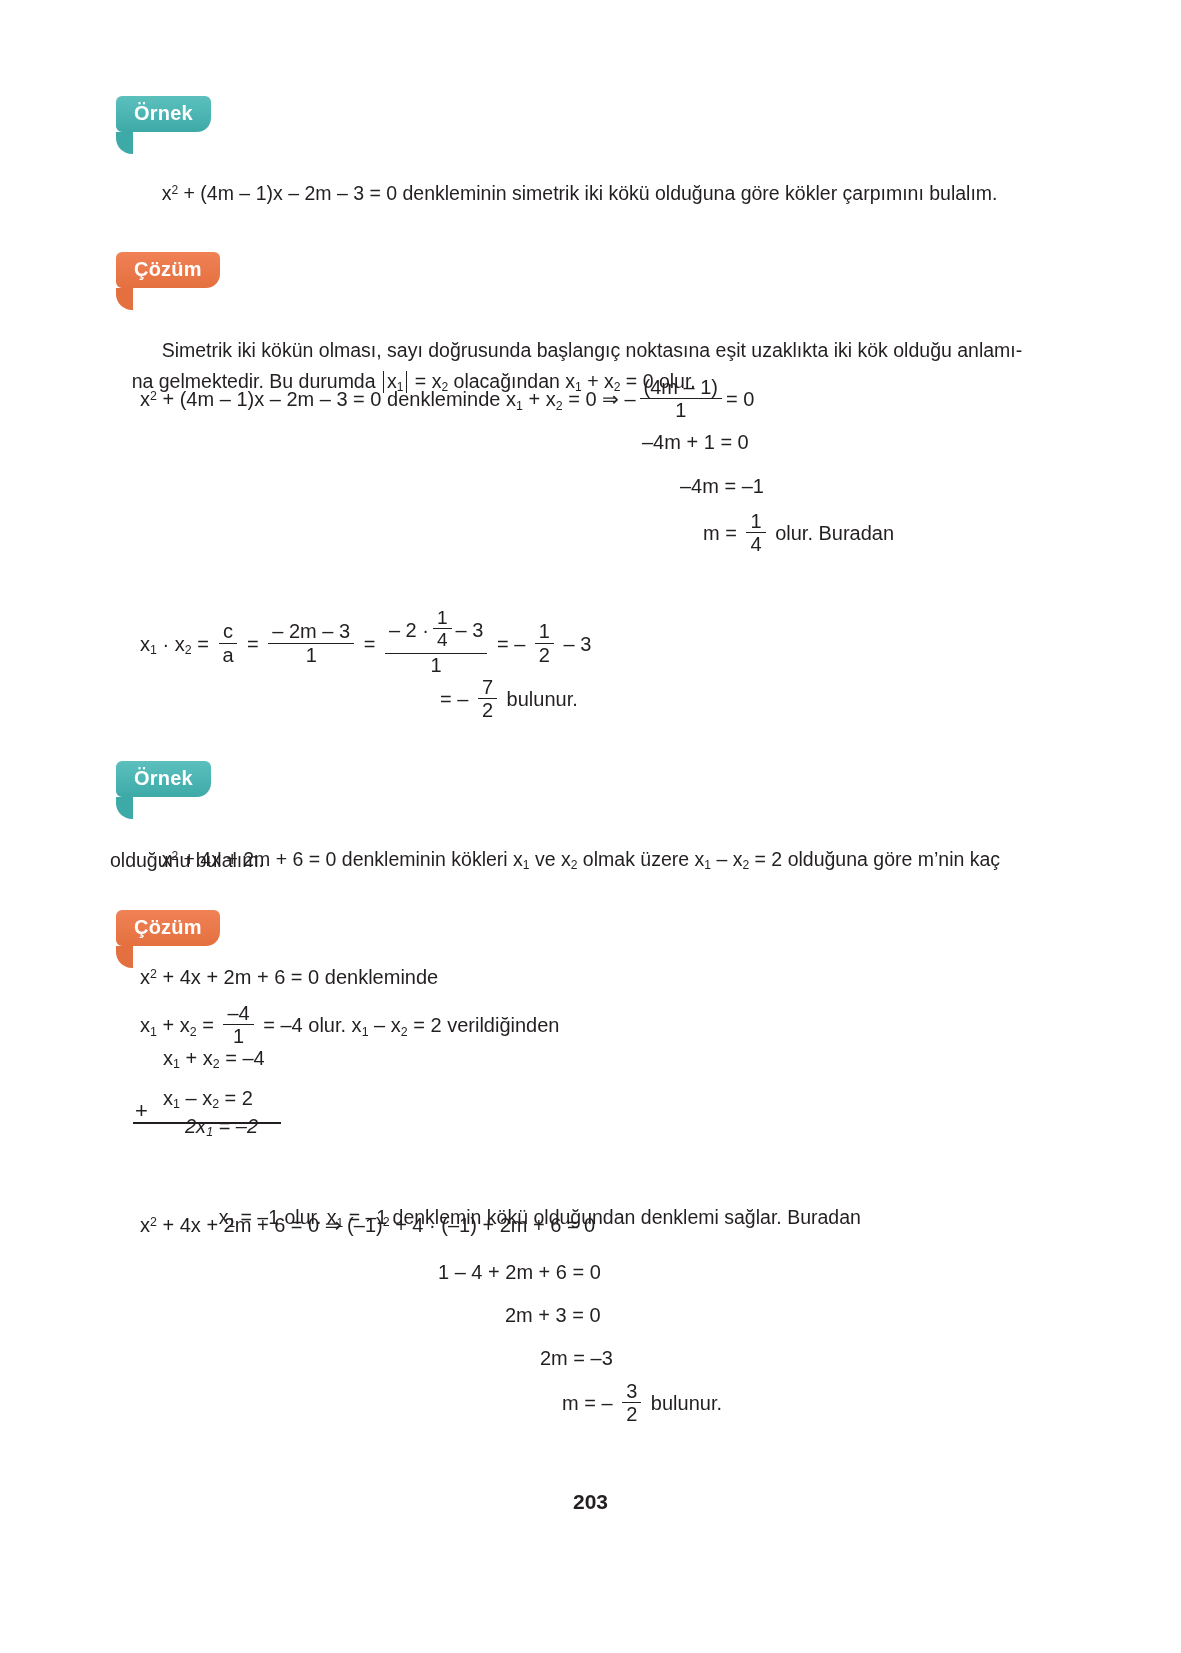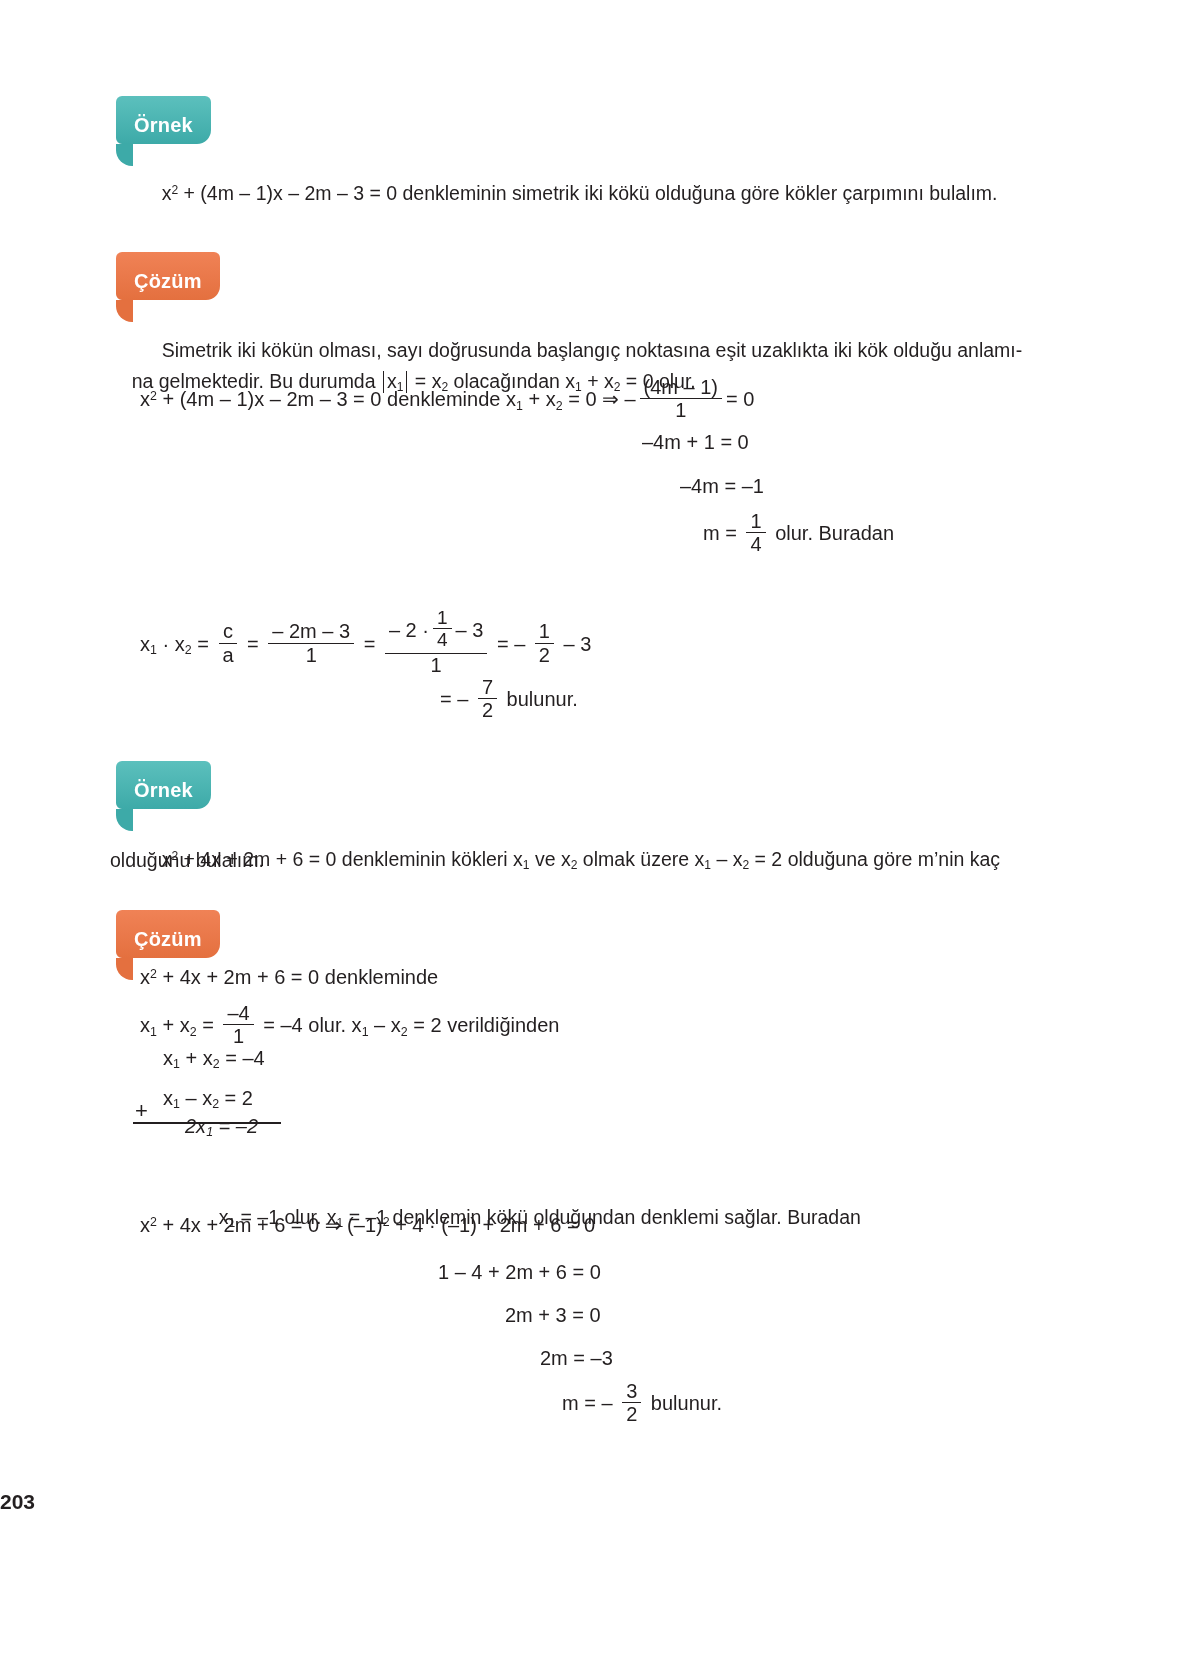--- a/index.html
+++ b/index.html
@@ -22,21 +22,21 @@
     padding: 0;
   }
 
   
   .badge-wrap {
     position: relative;
     display: inline-block;
   }
   .badge {
     display: inline-block;
-    padding: 19px 18px 8px 18px;
+    padding: 7px 18px 8px 18px;
     border-radius: 6px 6px 14px 6px;
     color: #ffffff;
     font-size: 20px;
     font-weight: bold;
     line-height: 1.05;
     letter-spacing: 0.2px;
     position: relative;
     z-index: 2;
   }
   .badge-ornek {
@@ -125,20 +125,21 @@
   .abs-pos { position: absolute; }
 
   .sumline {
     border-top: 2px solid #231f20;
   }
 
   .pagenum {
     position: absolute;
     left: 0;
     right: 0;
+    text-align: center;
     font-size: 21px;
     font-weight: bold;
     color: #231f20;
   }
 </style>
 </head>
 <body>
 
 <div class="page">
 

